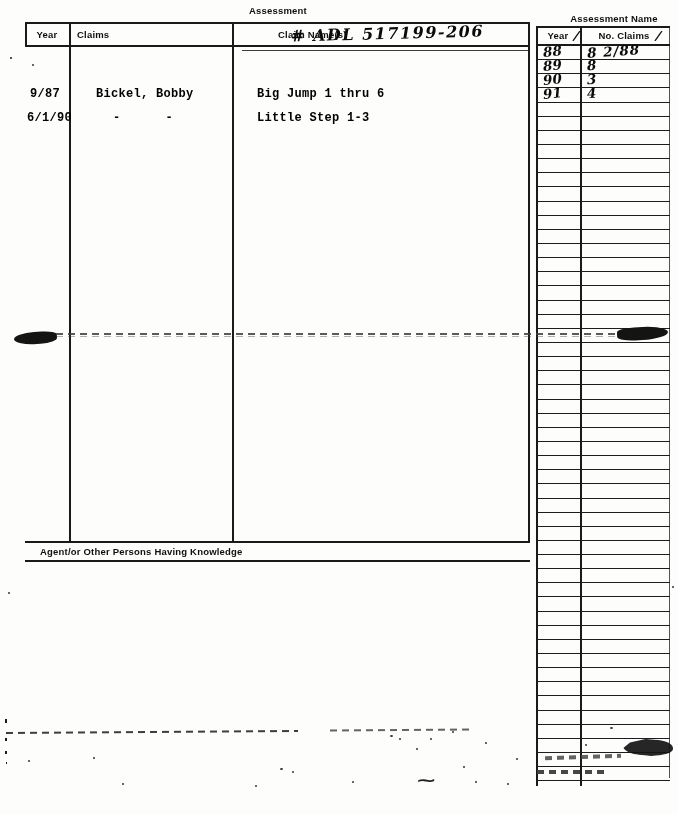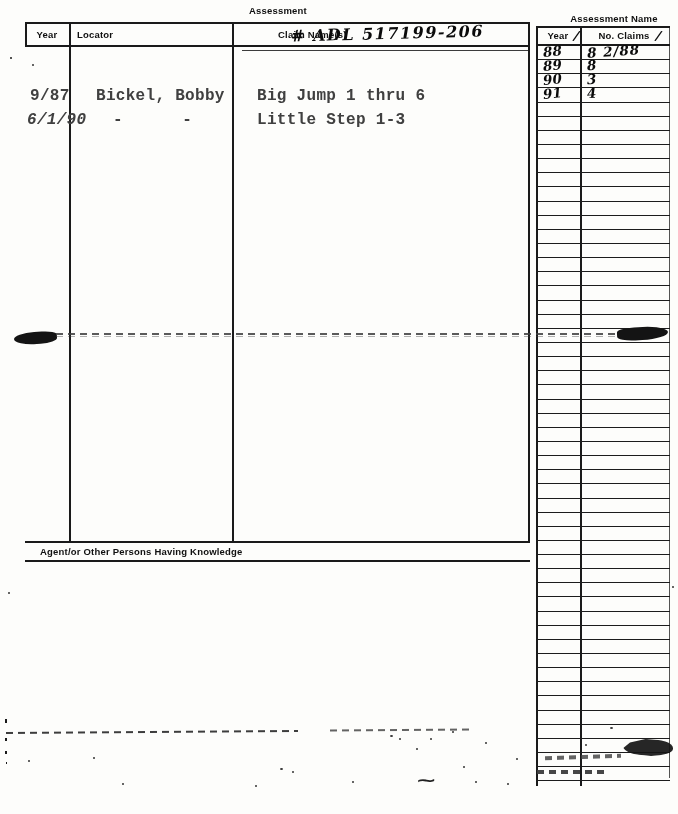--- a/index.html
+++ b/index.html
@@ -6,21 +6,21 @@
   #canvas{
     position:relative;width:678px;height:814px;background:#fdfdfb;
     overflow:hidden;font-family:"Liberation Sans",sans-serif;color:#161616;
   }
   .abs{position:absolute;}
   .hl{position:absolute;background:#1a1a1a;}
   .vl{position:absolute;background:#1a1a1a;}
   .lbl{position:absolute;font-family:"Liberation Sans",sans-serif;font-weight:bold;
        font-size:9.5px;color:#101010;letter-spacing:0.2px;white-space:nowrap;}
   .typed{position:absolute;font-family:"Liberation Mono","DejaVu Sans Mono",monospace;
-         font-weight:bold;font-size:16px;color:#404040;letter-spacing:0.3px;white-space:pre;}
+         font-weight:bold;font-size:12px;color:#000000;letter-spacing:0.3px;white-space:pre;}
   .hw{font-family:"DejaVu Serif",serif;font-style:italic;font-weight:bold;color:#0b0b0b;}
   .hw-annotation{position:absolute;font-size:16px;letter-spacing:1.5px;
                  transform:rotate(-1.5deg);white-space:nowrap;}
   .hw-slash{position:absolute;font-size:13px;transform:rotate(8deg);}
   
   #assessment-rows{position:absolute;left:536px;top:46px;width:134px;}
   .arow{position:relative;height:14.15px;box-sizing:border-box;
         border-bottom:1.4px solid #1c1c1c;}
   .hw-year{position:absolute;left:7px;top:-3px;font-size:13.5px;transform:rotate(-6deg);}
   .hw-claims{position:absolute;left:51px;top:-3px;font-size:13.5px;transform:rotate(-4deg);
@@ -43,32 +43,32 @@
 
     <div class="hl" style="left:25px;top:22px;width:504px;height:2.4px;"></div>
     <div class="hl" style="left:25px;top:44.5px;width:504px;height:2px;"></div>
     <div class="hl" style="left:242px;top:50px;width:287px;height:1.2px;opacity:.85;"></div>
     <div class="vl" style="left:25px;top:22px;width:2px;height:24px;"></div>
     <div class="vl" style="left:69px;top:22px;width:1.6px;height:519px;"></div>
     <div class="vl" style="left:232px;top:22px;width:1.6px;height:519px;"></div>
     <div class="vl" style="left:528px;top:22px;width:1.6px;height:519px;"></div>
 
     <div class="lbl" style="left:25px;top:29px;width:44px;text-align:center;">Year</div>
-    <div class="lbl" style="left:77px;top:29px;">Locator</div>
+    <div class="lbl" style="left:77px;top:29px;">Claims</div>
     <div class="lbl" style="left:238px;top:29px;margin-left:40px;">Claim Name(s)</div>
 
     <div class="hw hw-annotation" style="left:291px;top:24px;"># ADL 517199-206</div>
 
     <div>
       <span class="typed" style="left:30px;top:87px;">9/87</span>
       <span class="typed" style="left:96px;top:87px;">Bickel, Bobby</span>
       <span class="typed" style="left:257px;top:87px;">Big Jump 1 thru 6</span>
     </div>
     <div>
-      <span class="typed" style="left:27px;top:111px;font-style:italic;">6/1/90</span>
+      <span class="typed" style="left:27px;top:111px;">6/1/90</span>
       <span class="typed" style="left:113px;top:111px;">-      -</span>
       <span class="typed" style="left:257px;top:111px;">Little Step 1-3</span>
     </div>
 
     <div class="hl" style="left:25px;top:541px;width:505px;height:2px;"></div>
     <div class="lbl" style="left:40px;top:546px;">Agent/or Other Persons Having Knowledge</div>
     <div class="hl" style="left:25px;top:559.5px;width:505px;height:2px;"></div>
   </div>
 
   <div>

